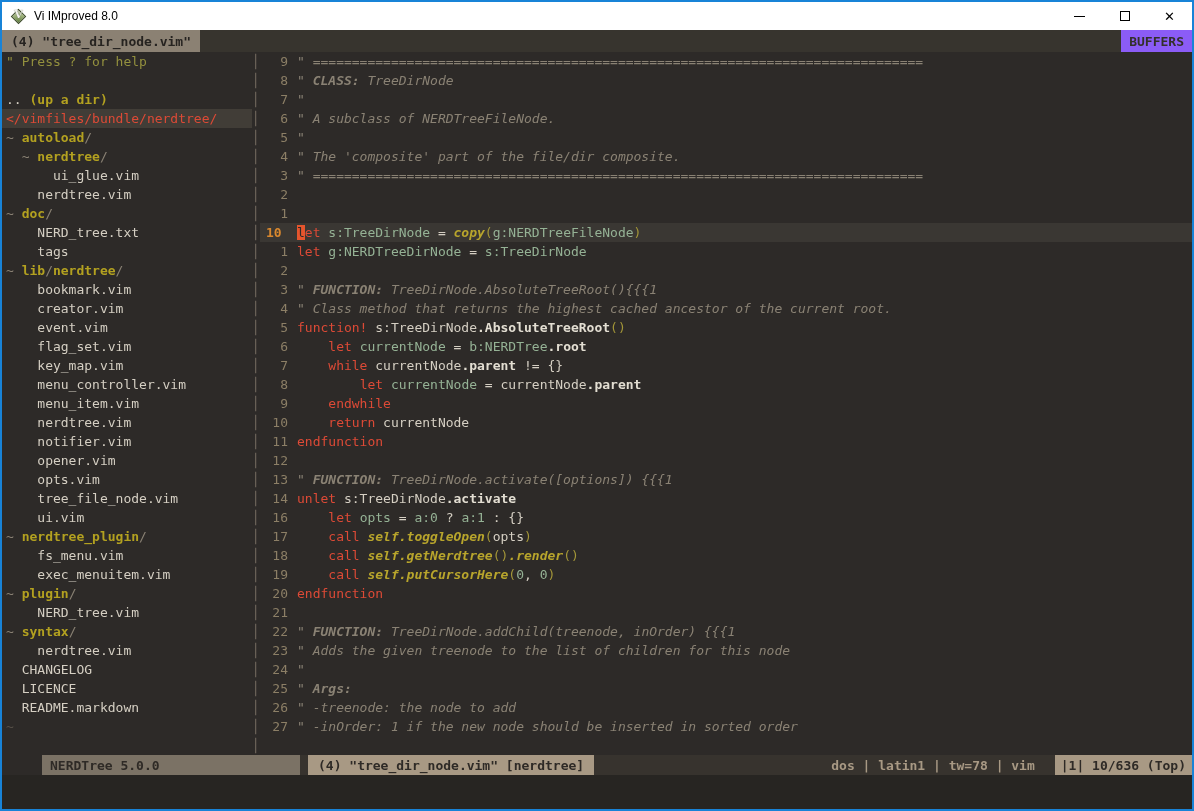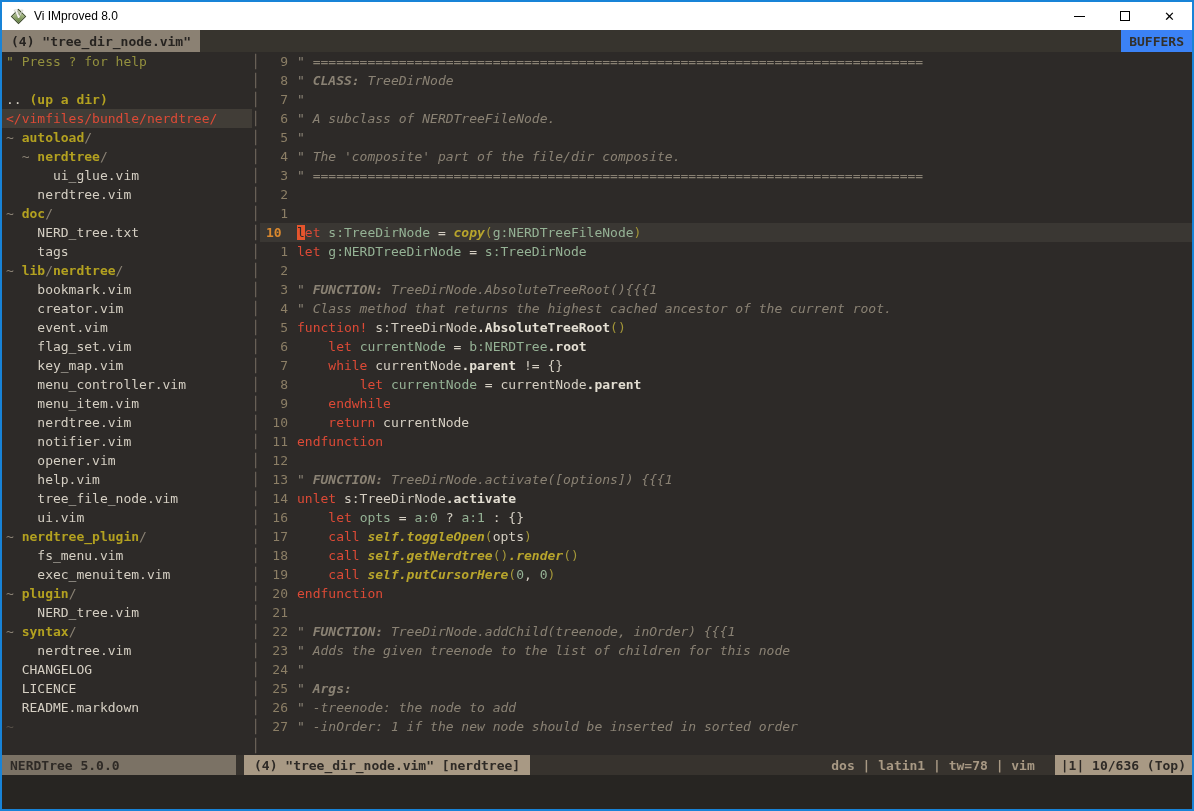--- a/index.html
+++ b/index.html
@@ -39,21 +39,21 @@
   .tabline {
     height:22px; background:#37342e; display:flex; align-items:stretch;
     font-size:13px; font-weight:bold;
   }
   .tab {
     background:#8b8173; color:#262320; padding:0 9px; display:flex; align-items:center;
     white-space:pre;
   }
   .tab-fill { flex:1 1 auto; }
   .buffers-label {
-    background:#3b82f6; color:#33302a; padding:1px 8px; display:flex; align-items:center;margin-left:12px;
+    background:#8b5cf6; color:#33302a; padding:1px 8px; display:flex; align-items:center;margin-left:12px;
   }
   
   .main { height:703px; display:flex; overflow:hidden; }
   .tree-pane { width:250px; flex:0 0 auto; overflow:hidden; }
   .vsplit { width:8px; flex:0 0 auto; text-align:center; color:#756d60; overflow:hidden; }
   .vsplit .row { padding:0; }
   .code-pane { flex:1 1 auto; overflow:hidden; }
   .row { height:19px; line-height:19px; white-space:pre; font-size:13px; padding-left:4px; }
   .row.sel { background:#413d37; }
   .row.cur { background:#3a3733; }
@@ -76,22 +76,22 @@
   .tk-help { color:#93903e; }
   .tk-red  { color:#dd4a36; }
   .tk-dir  { color:#b3a120; font-weight:bold; }
   .tk-gray { color:#8a8274; }
   .tk-file { color:#d5cfc3; }
   .tk-updir{ color:#b3a120; font-weight:bold; }
   .tk-tilde{ color:#554f47; }
   
   .statusline { height:20px; display:flex; font-size:13px; font-weight:bold; align-items:stretch; }
   .st-tree {
-    width:234px; flex:0 0 auto; background:#7b7265; color:#2e2a26;
-    display:flex; align-items:center; padding-left:8px; white-space:pre;
+    width:258px; flex:0 0 auto; background:#7b7265; color:#2e2a26;
+    display:flex; align-items:center; padding-left:8px; white-space:pre;margin-left:40px;
   }
   .st-gap { width:8px; flex:0 0 auto; background:#37332e; }
   .st-active { flex:1 1 auto; display:flex; align-items:stretch; background:#37332e; }
   .st-file {
     background:#a89984; color:#2e2a26; display:flex; align-items:center;
     padding:0 10px; white-space:pre;
   }
   .st-mid {
     flex:1 1 auto; display:flex; align-items:center; justify-content:flex-end;
     color:#a89984; font-weight:bold; padding-right:20px; white-space:pre;
@@ -149,21 +149,21 @@
         <div class="row"><span class="tk-file">    bookmark.vim</span></div>
         <div class="row"><span class="tk-file">    creator.vim</span></div>
         <div class="row"><span class="tk-file">    event.vim</span></div>
         <div class="row"><span class="tk-file">    flag_set.vim</span></div>
         <div class="row"><span class="tk-file">    key_map.vim</span></div>
         <div class="row"><span class="tk-file">    menu_controller.vim</span></div>
         <div class="row"><span class="tk-file">    menu_item.vim</span></div>
         <div class="row"><span class="tk-file">    nerdtree.vim</span></div>
         <div class="row"><span class="tk-file">    notifier.vim</span></div>
         <div class="row"><span class="tk-file">    opener.vim</span></div>
-        <div class="row"><span class="tk-file">    help.vim</span></div>
+        <div class="row"><span class="tk-file">    opts.vim</span></div>
         <div class="row"><span class="tk-file">    tree_file_node.vim</span></div>
         <div class="row"><span class="tk-file">    ui.vim</span></div>
         <div class="row"><span class="tk-gray">~ </span><span class="tk-dir">nerdtree_plugin</span><span class="tk-gray">/</span></div>
         <div class="row"><span class="tk-file">    fs_menu.vim</span></div>
         <div class="row"><span class="tk-file">    exec_menuitem.vim</span></div>
         <div class="row"><span class="tk-gray">~ </span><span class="tk-dir">plugin</span><span class="tk-gray">/</span></div>
         <div class="row"><span class="tk-file">    NERD_tree.vim</span></div>
         <div class="row"><span class="tk-gray">~ </span><span class="tk-dir">syntax</span><span class="tk-gray">/</span></div>
         <div class="row"><span class="tk-file">    nerdtree.vim</span></div>
         <div class="row"><span class="tk-file">  CHANGELOG</span></div>

